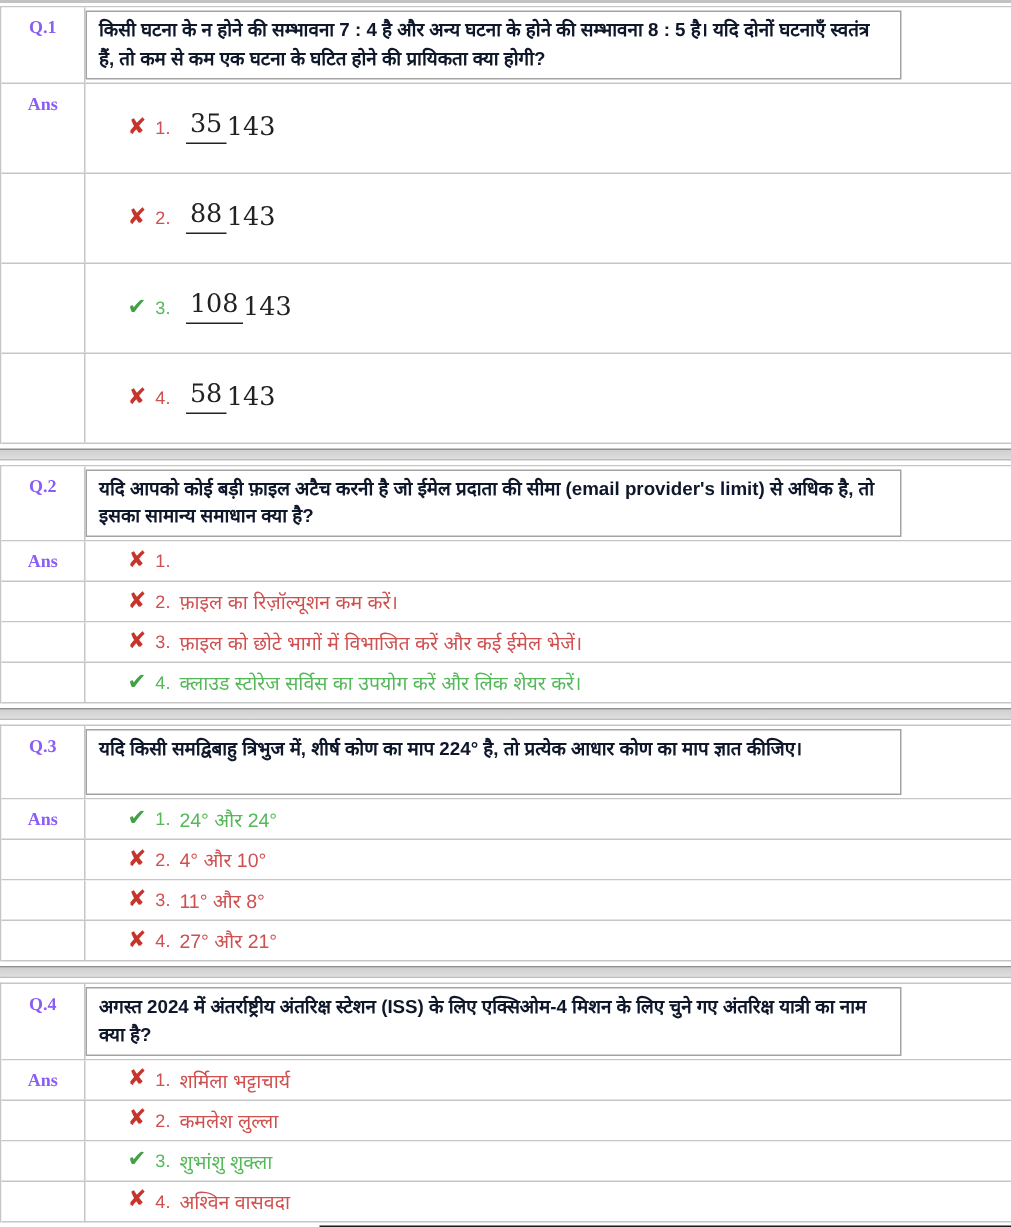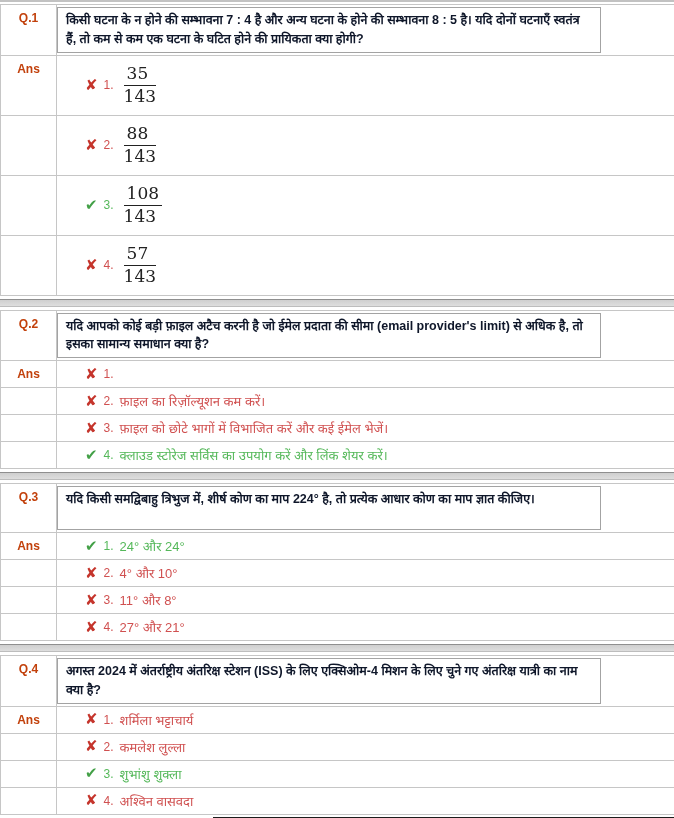--- a/index.html
+++ b/index.html
@@ -6,42 +6,42 @@
   html,body { width: 674px; height: 818px; overflow: hidden; background: #ffffff;
     font-family: "Liberation Sans", sans-serif; }
   .page { width: 674px; height: 818px; position: relative; }
 
   .top-edge { height: 2px; background: #c2c2c2; margin-bottom: 2px; }
 
   
   .qblock { border-left: 1px solid #c6c6c6; border-top: 1px solid #c6c6c6; width: 674px; }
   .row { display: flex; border-bottom: 1px solid #c6c6c6; background: #fff; }
   .label-cell { width: 56px; min-width: 56px; border-right: 1px solid #c6c6c6;
-    font-weight: bold; font-size: 12px; color: #c2410c; display: flex;
-    justify-content: center; align-items: flex-start; padding-top: 6px; }
+    font-weight: bold; font-size: 12px; color: #8b5cf6; display: flex;
+    justify-content: center; align-items: flex-start; padding-top: 6px; font-family: Liberation Serif, serif; }
   .content-cell { flex: 1; }
 
   .qrow .content-cell { padding: 2px 0; }
   .qbox { border: 1px solid #a3a3a3; margin-right: 73px; padding: 3px 8px;
     font-weight: bold; font-size: 12.5px; line-height: 1.5; color: #0f172a;
     background: #fff; min-height: 44px; }
 
   .orow { height: 27px; gap: 16px; }
   .orow.tall { height: 60px; }
   .ocell { display: flex; align-items: center; padding-left: 12px; gap: 6px; }
 
   .mark { font-size: 15px; line-height: 1; transform: translateY(-1px); }
   .ocell.incorrect .mark { color: #c5352c; }
   .ocell.correct  .mark { color: #43a047; }
   .idx { font-size: 12px; }
   .otext { font-size: 13px; }
   .ocell.incorrect .idx, .ocell.incorrect .otext { color: #d05050; }
   .ocell.correct  .idx, .ocell.correct  .otext { color: #55b85a; }
 
-  .frac { display: inline-flex; flex-direction: column; 
+  .frac { display: inline-flex; align-items: center;
     font-family: "DejaVu Serif", serif; font-size: 17px; color: #222;
     line-height: 1.15; margin-left: 4px; }
   .frac .num { border-bottom: 1.5px solid #222; padding: 0 3px 1px; }
   .frac .den { padding-top: 1px; }
 
   .separator { height: 8px; margin: 3px 0; background: linear-gradient(#cfcfcf,#dedede);
     border-top: 1px solid #8f8f8f; border-bottom: 1px solid #bdbdbd; width: 674px; }
 
   .bottom-strip { display: flex; align-items: flex-start; margin-top: 2px; height: 10px; }
   .strip-gray { width: 213px; height: 7px; background: #cccccc;
@@ -93,21 +93,21 @@
               <span class="den">143</span>
             </span>
           </div>
   </div>
         <div class="row orow tall">
     <div class="label-cell"></div>
     <div class="content-cell ocell incorrect">
       <span class="mark">✘</span>
       <span class="idx">4.</span>
     <span class="frac">
-              <span class="num">57</span>
+              <span class="num">58</span>
               <span class="den">143</span>
             </span>
           </div>
   </div>
       </section>
 <div class="separator"></div>
   <section class="qblock">
     <div class="row qrow">
       <div class="label-cell">Q.2</div>
       <div class="content-cell">

